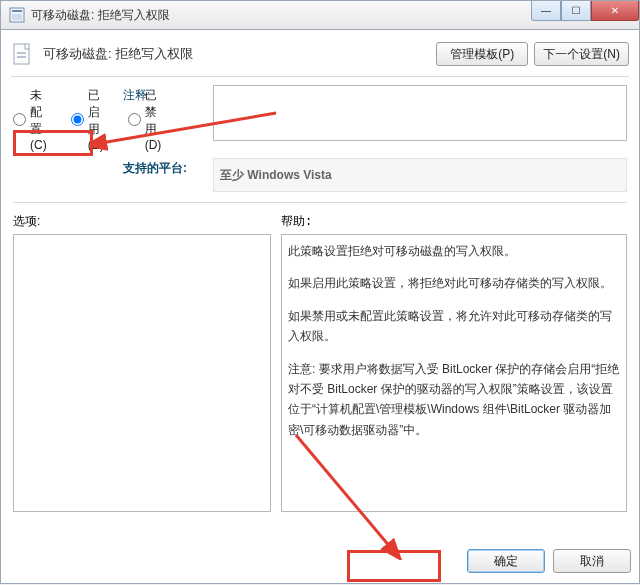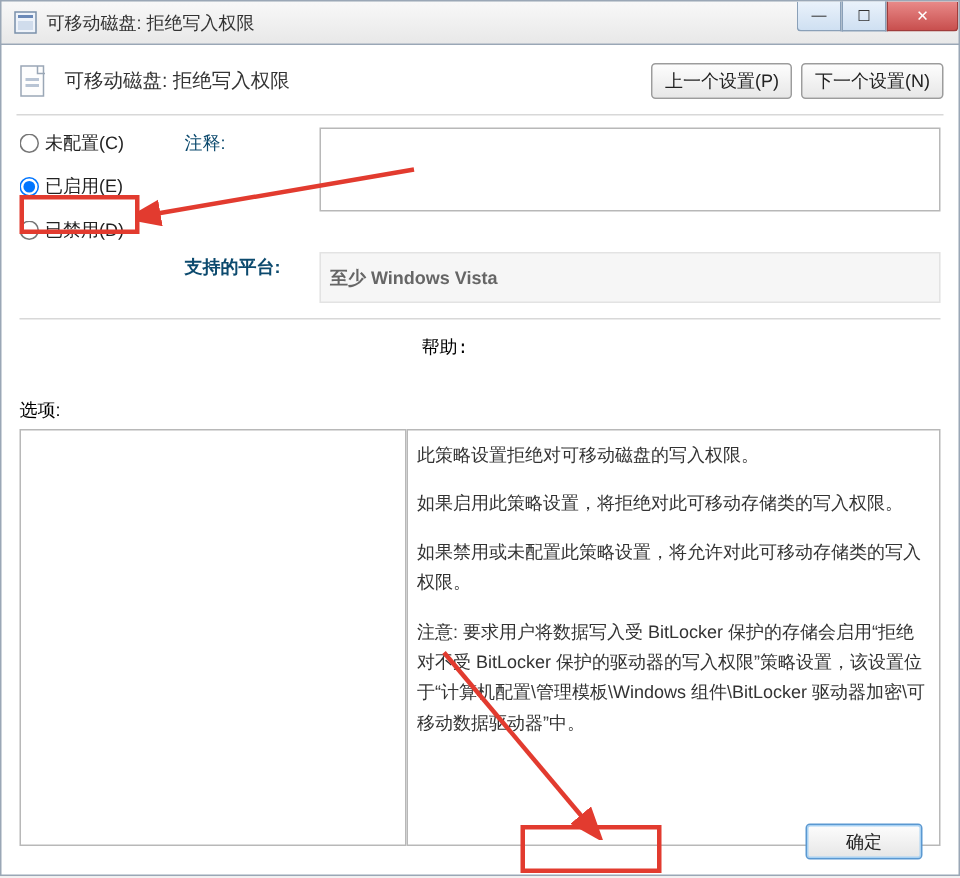--- a/index.html
+++ b/index.html
@@ -20,43 +20,43 @@
 
   
   .hdr-row { display: flex; align-items: center; height: 42px; padding: 6px 10px 0 10px; }
   .hdr-row .doc-icon { width: 24px; height: 24px; margin-right: 8px; }
   .hdr-row .policy-title { font-size: 13px; color: #333; flex: 1; }
   .nav-btn { min-width: 92px; height: 24px; margin-left: 6px; background: linear-gradient(to bottom, #fdfdfd, #e7e7e7); border: 1px solid #9c9c9c; border-radius: 3px; font-size: 12px; color: #222; padding: 0 8px; cursor: pointer; }
   .divider-h { border-top: 1px solid #d8d8d8; margin: 4px 10px 0 10px; }
 
   
   .config-grid { display: grid; grid-template-columns: 110px 90px 1fr; padding: 8px 12px 0 12px; column-gap: 0; row-gap: 8px; align-items: start; }
-  .radio-col { display: flex; flex-direction: column; gap: 12px; padding-top: 2px; }
+  .radio-col { display: flex; flex-direction: row; gap: 24px; padding-top: 2px; }
   .radio-item { display: flex; align-items: center; gap: 4px; color: #222; }
   .radio-item input { margin: 0; }
   .lbl-col { color: #0c4a6e; padding-top: 2px; }
   .comment-box { width: 100%; height: 56px; border: 1px solid #b8b8b8; background: #fff; font-family: inherit; font-size: 12px; resize: none; padding: 2px 4px; }
   .supported-row { display: grid; grid-template-columns: 110px 90px 1fr; padding: 6px 12px 2px 12px; font-weight: bold; }
   .supported-text { border: 1px solid #e3e3e3; background: #f6f6f6; color: #666; padding: 2px 6px; height: 34px; display:flex; align-items:center; }
   .divider-h2 { border-top: 1px solid #d8d8d8; margin: 8px 12px 0 12px; }
 
   
   .panel-labels { display: flex; padding: 10px 12px 4px 12px; gap: 0; }
-  .panel-labels .left { width: 268px; margin-top: 42px; }
+  .panel-labels .left { width: 268px; }
   .panel-labels .right { flex: 1; font-family: Liberation Mono, monospace; }
 
   
-  .panes { display: flex; padding: 0 12px; }
+  .panes { display: flex; padding: 0 12px; gap: 10px; }
   .pane { border: 1px solid #b8b8b8; background: #fff; height: 278px; overflow: auto; padding: 6px; color: #333; line-height: 1.7; }
   .pane.options { width: 258px; }
   .pane.help { flex: 1; }
   .help p { margin-bottom: 12px; }
 
   
-  .footer { position: absolute; bottom: 10px; right: 24px; display: flex; gap: 8px; }
+  .footer { position: absolute; bottom: 10px; right: 8px; display: flex; gap: 8px; }
   .dlg-btn { min-width: 78px; height: 24px; background: linear-gradient(to bottom, #fdfdfd, #e6e6e6); border: 1px solid #9c9c9c; border-radius: 3px; font-size: 12px; color: #222; cursor: pointer; }
   .dlg-btn.default { border: 1px solid #5a98d1; box-shadow: inset 0 0 0 1px #a9d2f3; }
 
   
   .anno { position: absolute; pointer-events: none; }
   .redbox1 { left: 12px; top: 100px; width: 80px; height: 26px; border: 3px solid #e23b2f; }
   .redbox2 { left: 346px; top: 520px; width: 94px; height: 32px; border: 3px solid #e23b2f; }
   .arrow-svg { position: absolute; pointer-events: none; }
 </style>
 </head>
@@ -89,21 +89,21 @@
   <div class="hdr-row">
     <span class="doc-icon">
       <svg viewBox="0 0 24 24" width="24" height="24">
           <rect x="3" y="2" width="15" height="20" fill="#fdfdfd" stroke="#9aa7b6"></rect>
           <path d="M14 2 v5 h5" fill="none" stroke="#9aa7b6"></path>
           <rect x="6" y="10" width="9" height="2" fill="#b8c4d4"></rect>
           <rect x="6" y="14" width="9" height="2" fill="#b8c4d4"></rect>
         </svg>
     </span>
     <span class="policy-title">可移动磁盘: 拒绝写入权限</span>
-    <button class="nav-btn">上一个设置(P)</button>
+    <button class="nav-btn">管理模板(P)</button>
     <button class="nav-btn">下一个设置(N)</button>
   </div>
 
   <div class="divider-h"></div>
 
   <div class="config-grid">
     <div class="radio-col">
       <label class="radio-item">
         <input type="radio" name="st" style="">
         <span>未配置(C)</span>
@@ -139,20 +139,21 @@
     <div class="pane help">
       <p>此策略设置拒绝对可移动磁盘的写入权限。</p>
       <p>如果启用此策略设置，将拒绝对此可移动存储类的写入权限。</p>
       <p>如果禁用或未配置此策略设置，将允许对此可移动存储类的写入权限。</p>
       <p>注意: 要求用户将数据写入受 BitLocker 保护的存储会启用“拒绝对不受 BitLocker 保护的驱动器的写入权限”策略设置，该设置位于“计算机配置\管理模板\Windows 组件\BitLocker 驱动器加密\可移动数据驱动器”中。</p>
     </div>
   </div>
 
   <div class="footer">
     <button class="dlg-btn default">确定</button>
+    <button class="dlg-btn">取消</button>
   </div>
 
   <div class="anno redbox1"></div>
   <div class="anno redbox2"></div>
   <svg class="arrow-svg" style="left:90px; top:75px;" width="190" height="50">
     <defs>
         <marker id="ah1" markerWidth="10" markerHeight="10" refX="2" refY="3" orient="auto">
           <path d="M0,0 L0,6 L8,3 z" fill="#e23b2f"></path>
         </marker>
       </defs>

